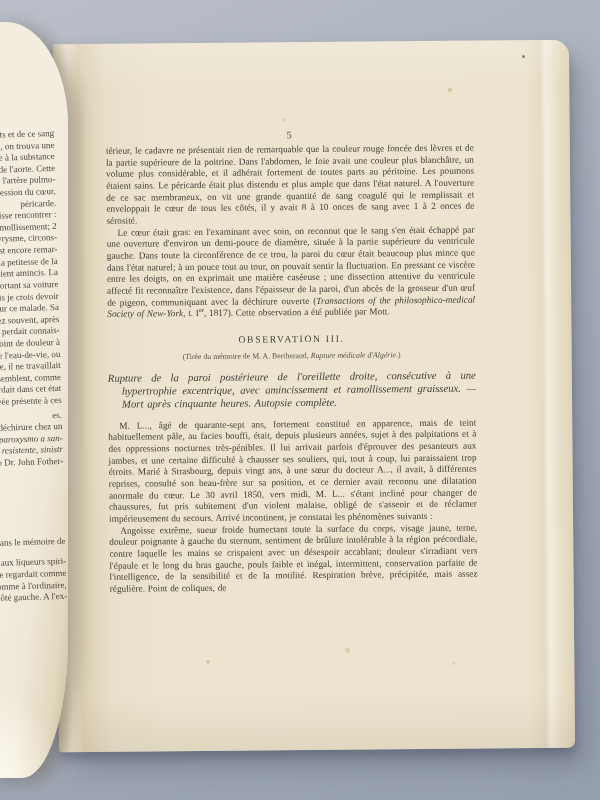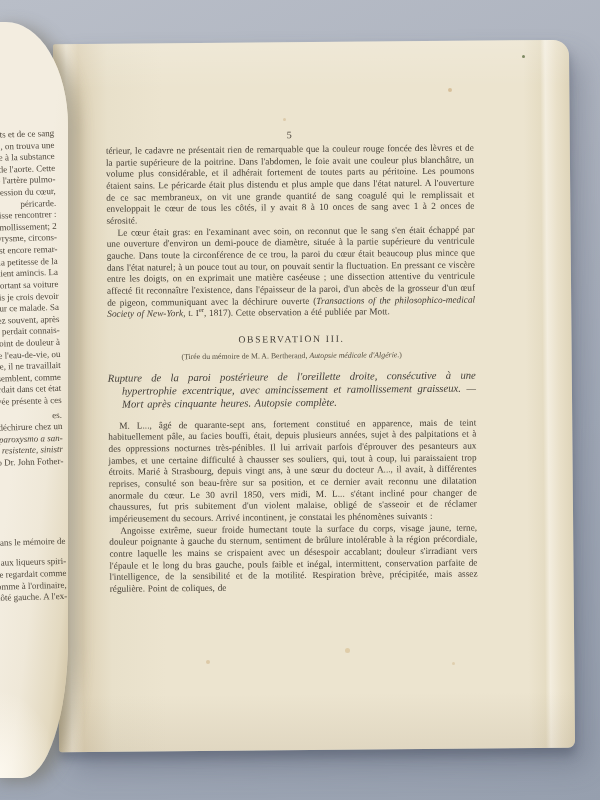--- a/index.html
+++ b/index.html
@@ -72,21 +72,21 @@
 <div class="scene">
 
   <div class="main-page">
     <div class="page-inner">
       <div class="page-number">5</div>
       <div class="body-text">
         <p class="no-indent">térieur, le cadavre ne présentait rien de remarquable que la couleur rouge foncée des lèvres et de la partie supérieure de la poitrine. Dans l'abdomen, le foie avait une couleur plus blanchâtre, un volume plus considérable, et il adhérait fortement de toutes parts au péritoine. Les poumons étaient sains. Le péricarde était plus distendu et plus ample que dans l'état naturel. A l'ouverture de ce sac membraneux, on vit une grande quantité de sang coagulé qui le remplissait et enveloppait le cœur de tous les côtés, il y avait 8 à 10 onces de sang avec 1 à 2 onces de sérosité.</p>
         <p><span>Le cœur était gras: en l'examinant avec soin, on reconnut que le sang s'en était échappé par une ouverture d'environ un demi-pouce de diamètre, située à la partie supérieure du ventricule gauche. Dans toute la circonférence de ce trou, la paroi du cœur était beaucoup plus mince que dans l'état naturel; à un pouce tout au tour, on pouvait sentir la fluctuation. En pressant ce viscère entre les doigts, on en exprimait une matière caséeuse ; une dissection attentive du ventricule affecté fit reconnaître l'existence, dans l'épaisseur de la paroi, d'un abcès de la grosseur d'un œuf de pigeon, communiquant avec la déchirure ouverte (</span><span class="it">Transactions of the philosophico-medical Society of New-York</span><span>, t. I</span><sup>er</sup><span>, 1817). Cette observation a été publiée par Mott.</span></p>
       </div>
       <div class="obs-heading">OBSERVATION III.</div>
-      <div class="obs-source"><span>(Tirée du mémoire de M. A. Bertherand, </span><span class="it">Autopsie médicale d'Algérie</span><span>.)</span></div>
+      <div class="obs-source"><span>(Tirée du mémoire de M. A. Bertherand, </span><span class="it">Rupture médicale d'Algérie</span><span>.)</span></div>
       <div class="obs-title">Rupture de la paroi postérieure de l'oreillette droite, consécutive à une hypertrophie excentrique, avec amincissement et ramollissement graisseux. — Mort après cinquante heures. Autopsie complète.</div>
       <div class="body-text">
         <p class="para3">M. L..., âgé de quarante-sept ans, fortement constitué en apparence, mais de teint habituellement pâle, au facies bouffi, était, depuis plusieurs années, sujet à des palpitations et à des oppressions nocturnes très-pénibles. Il lui arrivait parfois d'éprouver des pesanteurs aux jambes, et une certaine difficulté à chausser ses souliers, qui, tout à coup, lui paraissaient trop étroits. Marié à Strasbourg, depuis vingt ans, à une sœur du docteur A..., il avait, à différentes reprises, consulté son beau-frère sur sa position, et ce dernier avait reconnu une dilatation anormale du cœur. Le 30 avril 1850, vers midi, M. L... s'étant incliné pour changer de chaussures, fut pris subitement d'un violent malaise, obligé de s'asseoir et de réclamer impérieusement du secours. Arrivé incontinent, je constatai les phénomènes suivants :</p>
         <p>Angoisse extrême, sueur froide humectant toute la surface du corps, visage jaune, terne, douleur poignante à gauche du sternum, sentiment de brûlure intolérable à la région précordiale, contre laquelle les mains se crispaient avec un désespoir accablant; douleur s'irradiant vers l'épaule et le long du bras gauche, pouls faible et inégal, intermittent, conservation parfaite de l'intelligence, de la sensibilité et de la motilité. Respiration brève, précipitée, mais assez régulière. Point de coliques, de</p>
       </div>
     </div>
   </div>
 
   <div class="spot s1"></div>
   <div class="spot s2"></div>

